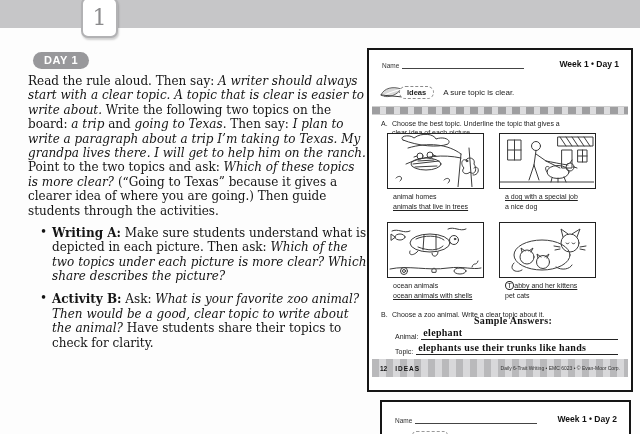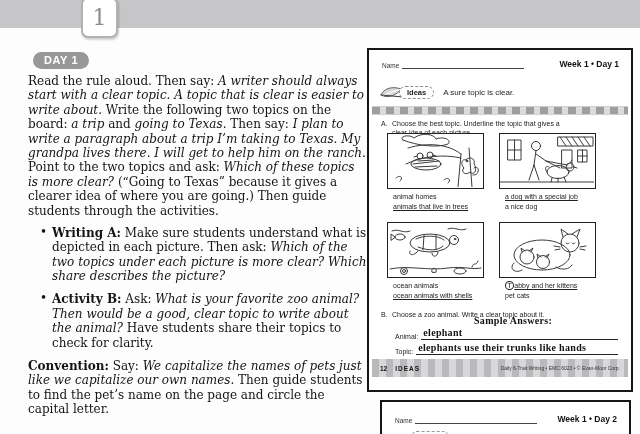--- a/index.html
+++ b/index.html
@@ -88,21 +88,20 @@
     <span>1</span>
   </div>
 
   <div class="day-badge">DAY 1</div>
   <div class="lesson">
     <p><span>Read the rule aloud. Then say: </span><span class="i">A writer should always start with a clear topic. A topic that is clear is easier to write about.</span><span> Write the following two topics on the board: </span><span class="i">a trip</span><span> and </span><span class="i">going to Texas</span><span>. Then say: </span><span class="i">I plan to write a paragraph about a trip I’m taking to Texas. My grandpa lives there. I will get to help him on the ranch.</span><span> Point to the two topics and ask: </span><span class="i">Which of these topics is more clear?</span><span> (“Going to Texas” because it gives a clearer idea of where you are going.) Then guide students through the activities.</span></p>
     <ul>
       <li><span class="b">Writing A:</span><span> Make sure students understand what is depicted in each picture. Then ask: </span><span class="i">Which of the two topics under each picture is more clear? Which share describes the picture?</span></li>
       <li><span class="b">Activity B:</span><span> Ask: </span><span class="i">What is your favorite zoo animal? Then would be a good, clear topic to write about the animal?</span><span> Have students share their topics to check for clarity.</span></li>
     </ul>
-    <p><span class="b">Convention:</span><span> Say: </span><span class="i">We capitalize the names of pets just like we capitalize our own names.</span><span> Then guide students to find the pet’s name on the page and circle the capital letter.</span></p>
   </div>
 
   <div class="page">
     <div class="name-row">
       <span class="name-label">Name</span>
       <span class="name-line"></span>
       <span class="week-label">Week 1 • Day 1</span>
     </div>
 
     <div class="ideas-row">

